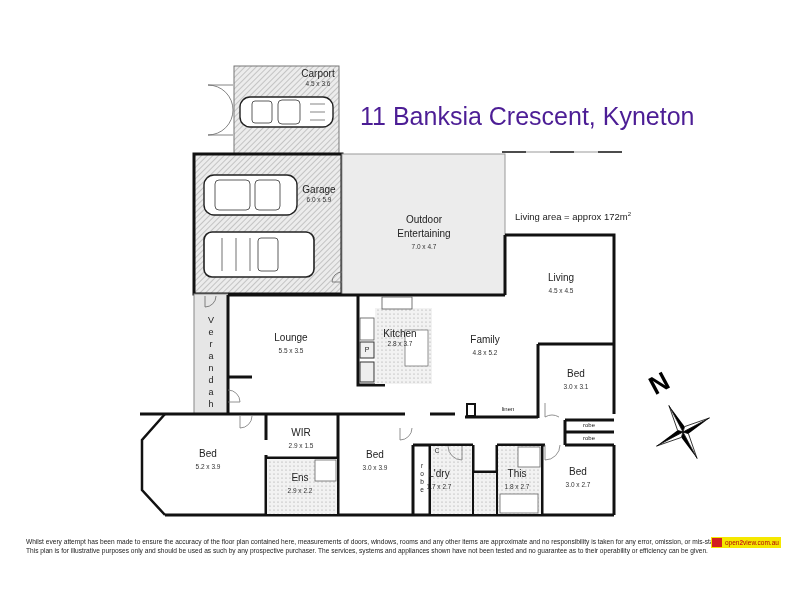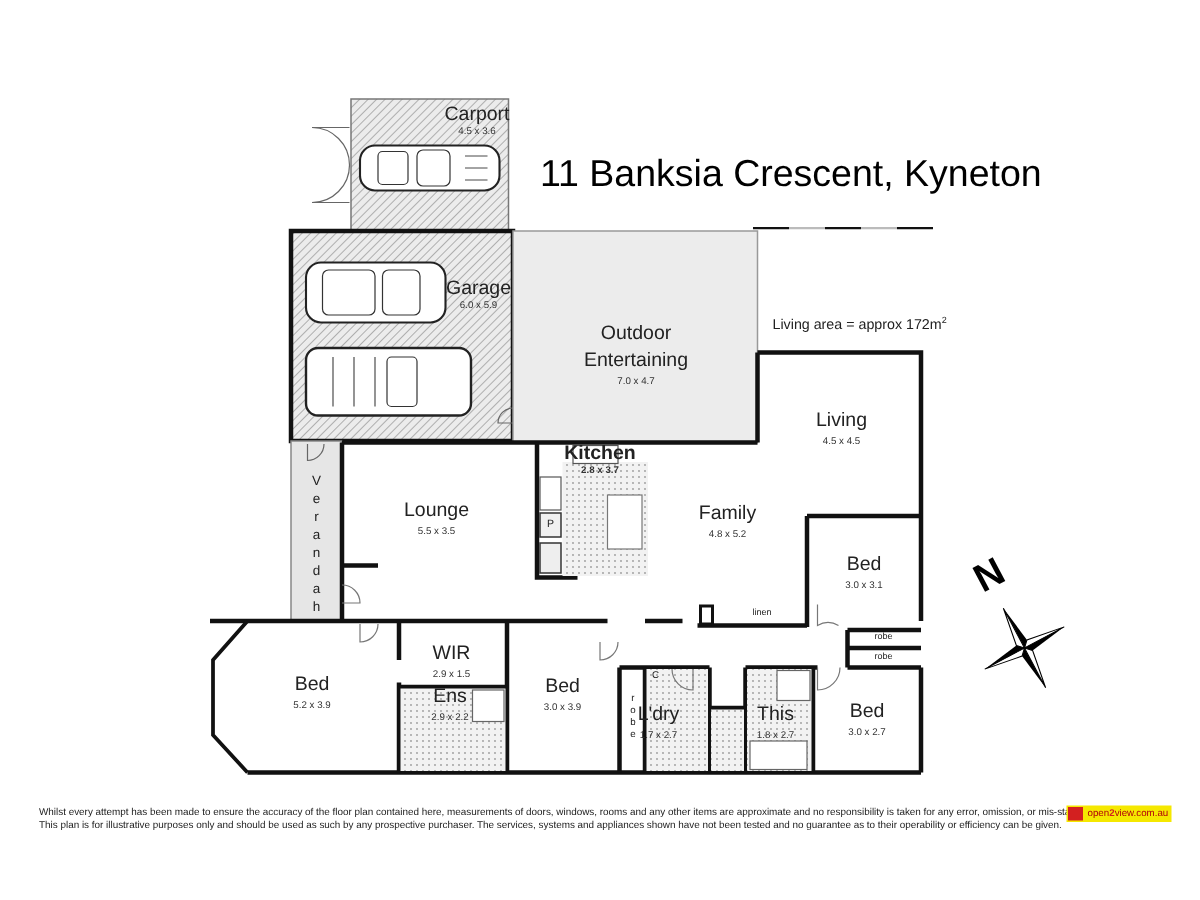--- a/index.html
+++ b/index.html
@@ -1,28 +1,28 @@
 <!DOCTYPE html>
 <html><head>
 <meta charset="utf-8">
 <style>
   html, body { margin: 0; padding: 0; background: #ffffff; }
   body { width: 800px; height: 600px; position: relative; overflow: hidden; font-family: "Liberation Sans", sans-serif; }
   #plan { position: absolute; left: 0; top: 0; width: 800px; height: 600px; }
-  .title { position: absolute; left: 360px; top: 102px; font-size: 25px; color: #000000; font-family: "Liberation Sans", sans-serif; white-space: nowrap; }
+  .title { position: absolute; left: 360px; top: 102px; font-size: 25px; color: #4c1d95; font-family: "Liberation Sans", sans-serif; white-space: nowrap; }
   .living { position: absolute; left: 515px; top: 211px; font-size: 9.5px; color: #222; white-space: nowrap; }
   .living sup { font-size: 6px; }
   .north { position: absolute; left: 650px; top: 368px; font-size: 26px; font-weight: bold; color: #000; transform: rotate(-28deg); transform-origin: center; font-family: "Liberation Sans", sans-serif; }
   .disclaimer { position: absolute; left: 26px; top: 537px; font-size: 6.6px; color: #222; line-height: 9px; white-space: nowrap; }
   .brand { position: absolute; left: 711px; top: 537px; height: 11px; width: 70px; background: #f5e800; display: flex; align-items: center; }
   .brand .logo { width: 10px; height: 9px; background: #d32020; margin-left: 1px; margin-right: 3px; }
   .brand .txt { font-size: 6.5px; color: #b0000a; white-space: nowrap; }
   .brand .txt b { color: #d32020; }
   .lbl { position: absolute; text-align: center; color: #222; white-space: nowrap; transform: translateX(-50%); }
-  .lbl .n { font-size: 13px; display: block; }
+  .lbl .n { font-size: 10px; display: block; }
   .lbl .d { font-size: 6.5px; display: block; margin-top: 4px; color: #333; }
   .small { position: absolute; font-size: 6px; color: #222; transform: translateX(-50%); white-space: nowrap; }
   .vert { position: absolute; font-size: 9px; color: #222; width: 10px; text-align: center; line-height: 12px; }
   .vert span { display: block; }
 </style>
 </head>
 <body>
 
 <svg id="plan" viewBox="0 0 800 600" xmlns="http://www.w3.org/2000/svg">
   <defs>
@@ -183,41 +183,41 @@
     <span class="d">7.0 x 4.7</span>
   </div>
 <div class="lbl" style="left:561px;top:272px;">
     <span class="n">Living</span>
     <span class="d">4.5 x 4.5</span>
   </div>
 <div class="lbl" style="left:291px;top:332px;">
     <span class="n">Lounge</span>
     <span class="d">5.5 x 3.5</span>
   </div>
-<div class="lbl" style="left:400px;top:294px;font-weight:bold;">
+<div class="lbl" style="left:400px;top:328px;">
     <span class="n">Kitchen</span>
     <span class="d" style="margin-top:1px">2.8 x 3.7</span>
   </div>
 <div class="lbl" style="left:485px;top:334px;">
     <span class="n">Family</span>
     <span class="d">4.8 x 5.2</span>
   </div>
 <div class="lbl" style="left:576px;top:368px;">
     <span class="n">Bed</span>
     <span class="d">3.0 x 3.1</span>
   </div>
 <div class="lbl" style="left:208px;top:448px;">
     <span class="n">Bed</span>
     <span class="d">5.2 x 3.9</span>
   </div>
 <div class="lbl" style="left:301px;top:427px;">
     <span class="n">WIR</span>
     <span class="d">2.9 x 1.5</span>
   </div>
-<div class="lbl" style="left:300px;top:456px;">
+<div class="lbl" style="left:300px;top:472px;">
     <span class="n">Ens</span>
     <span class="d">2.9 x 2.2</span>
   </div>
 <div class="lbl" style="left:375px;top:449px;">
     <span class="n">Bed</span>
     <span class="d">3.0 x 3.9</span>
   </div>
 <div class="lbl" style="left:439px;top:468px;">
     <span class="n">L'dry</span>
     <span class="d">1.7 x 2.7</span>

